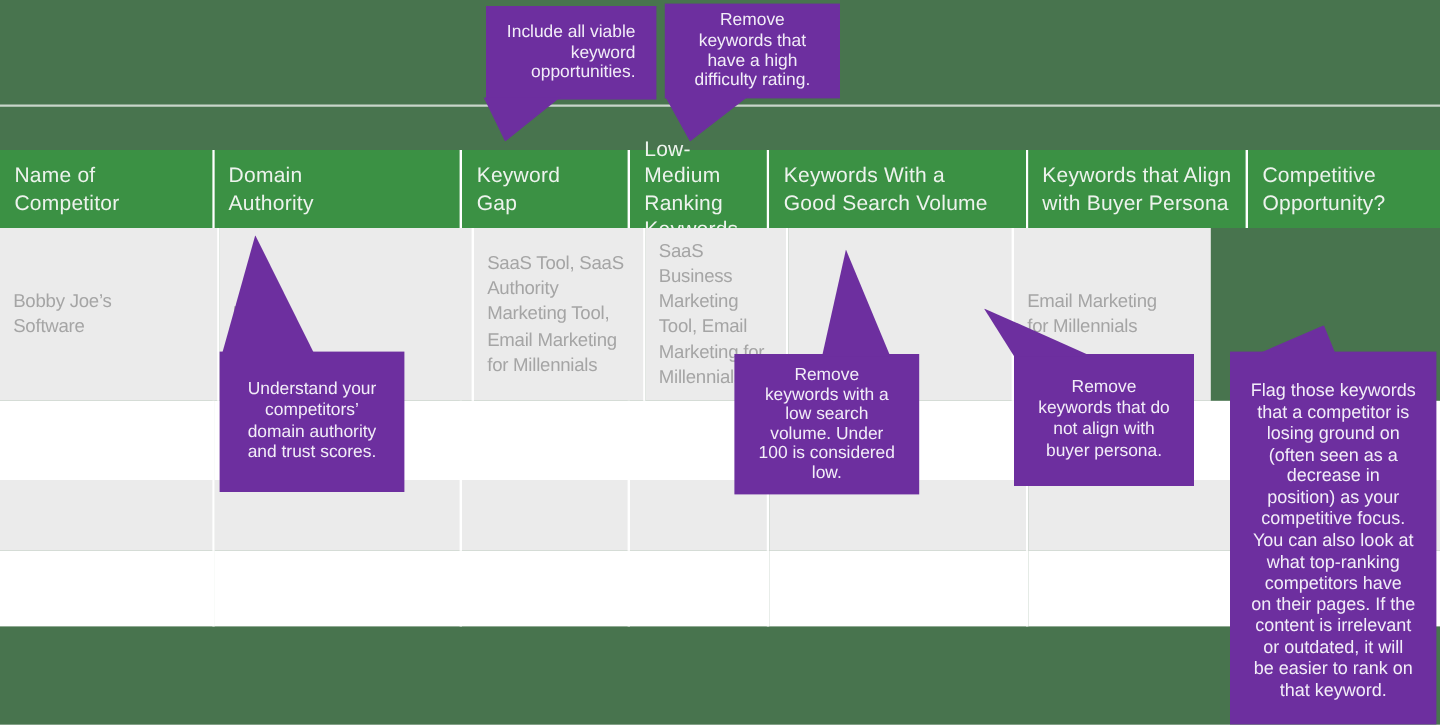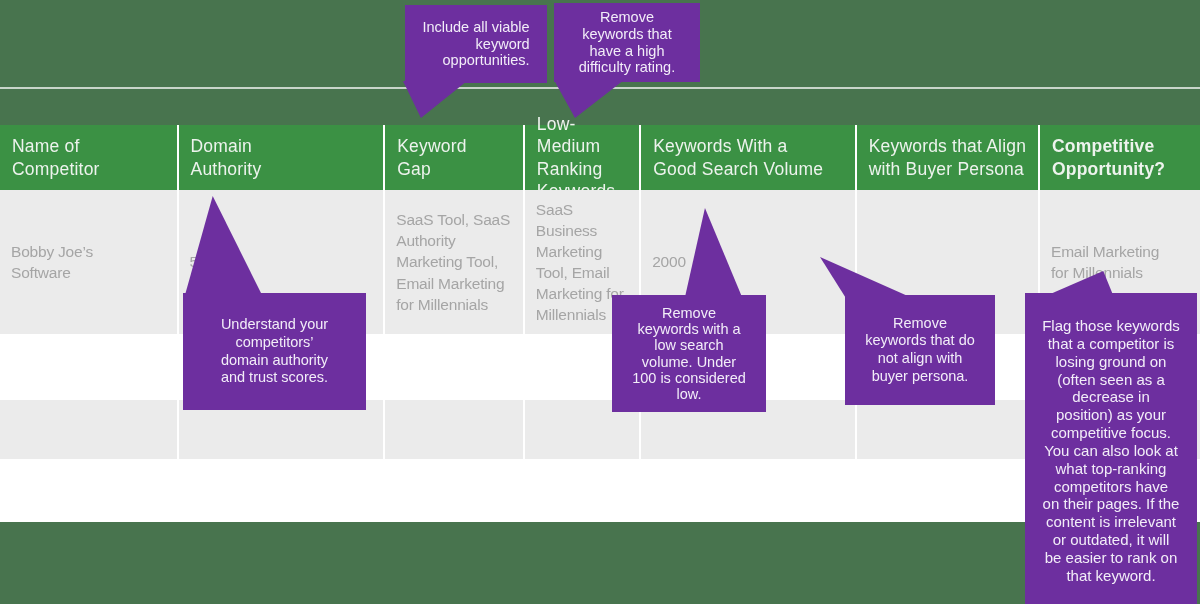--- a/index.html
+++ b/index.html
@@ -11,21 +11,21 @@
   .table{position:absolute; left:0; top:87px; width:1200px;}
   .row{display:flex; width:1200px;}
   .hrow{height:103px; border-top:2px solid rgba(255,255,255,.7); box-sizing:border-box;}
   .hcell{
     background:#3b9144; border-right:2px solid #ffffff; box-sizing:border-box;
     display:flex; align-items:center; padding:0 8px 0 12px;
     color:#edf3ed; font-size:17.5px; line-height:1.28; letter-spacing:.2px;
     white-space:pre-line;
     margin-top:36px;
   }
-  .hcell:last-child{border-right:none;font-weight:bold;}
+  .hcell:last-child{border-right:none;}
   .c0{width:183px}.c1{width:212px}.c2{width:143px}.c3{width:119px}
   .c4{width:221px}.c5{width:188px}.c6{width:164px}
   .brow .cell{
     background:#ebebeb; border-right:2px solid #ffffff; box-sizing:border-box;
     display:flex; align-items:center; padding:0 6px 0 11px;
     color:#a5a5a5; font-size:15.5px; line-height:1.36; letter-spacing:-0.2px;
     font-stretch:condensed; white-space:pre-line;
   }
   .brow .cell:last-child{border-right:none;}
   .brow.white .cell{background:#ffffff;}
@@ -38,21 +38,21 @@
     padding:6px; box-sizing:border-box;
   }
   .tail{position:absolute; background:#6d2f9f; z-index:5;}
 
   #co-keyword-gap{left:405px; top:5px; width:142px; height:78px;text-align:right;}
   #tail-keyword-gap{left:403px; top:81px; width:64px; height:37px;
     clip-path:polygon(0 0,100% 0,28% 100%);}
   #co-low-medium{left:554px; top:3px; width:146px; height:79px;}
   #tail-low-medium{left:554px; top:80px; width:70px; height:38px;
     clip-path:polygon(0 0,100% 0,30% 100%);}
-  #co-domain-authority{left:183px; top:293px; width:183px; height:117px; line-height:1.22;}
+  #co-domain-authority{left:183px; top:293px; width:154px; height:117px; line-height:1.22;}
   #tail-domain-authority{left:185px; top:196px; width:77px; height:99px;
     clip-path:polygon(36% 0,0 100%,100% 100%);}
   #co-search-volume{left:612px; top:295px; width:154px; height:117px; line-height:1.12;}
   #tail-search-volume{left:685px; top:208px; width:57px; height:89px;
     clip-path:polygon(35% 0,0 100%,100% 100%);}
   #co-buyer-persona{left:845px; top:295px; width:150px; height:110px; line-height:1.22;}
   #tail-buyer-persona{left:820px; top:257px; width:90px; height:40px;
     clip-path:polygon(0 0,28% 100%,100% 100%);}
   #co-competitive{left:1025px; top:293px; width:172px; height:311px;
     align-items:flex-start; padding-top:24px; font-size:15px; line-height:1.19;}
@@ -92,21 +92,20 @@
 Authority
 Marketing Tool,
 Email Marketing
 for Millennials</div>
       <div class="cell c3">SaaS
 Business
 Marketing
 Tool, Email
 Marketing for
 Millennials</div>
-      <div class="cell c4">2000</div>
       <div class="cell c5"></div>
       <div class="cell c6">Email Marketing
 for Millennials</div>
     </div>
 
     <div class="row brow white r2">
       <div class="cell c0"></div>
       <div class="cell c1"></div>
       <div class="cell c2"></div>
       <div class="cell c3"></div>

